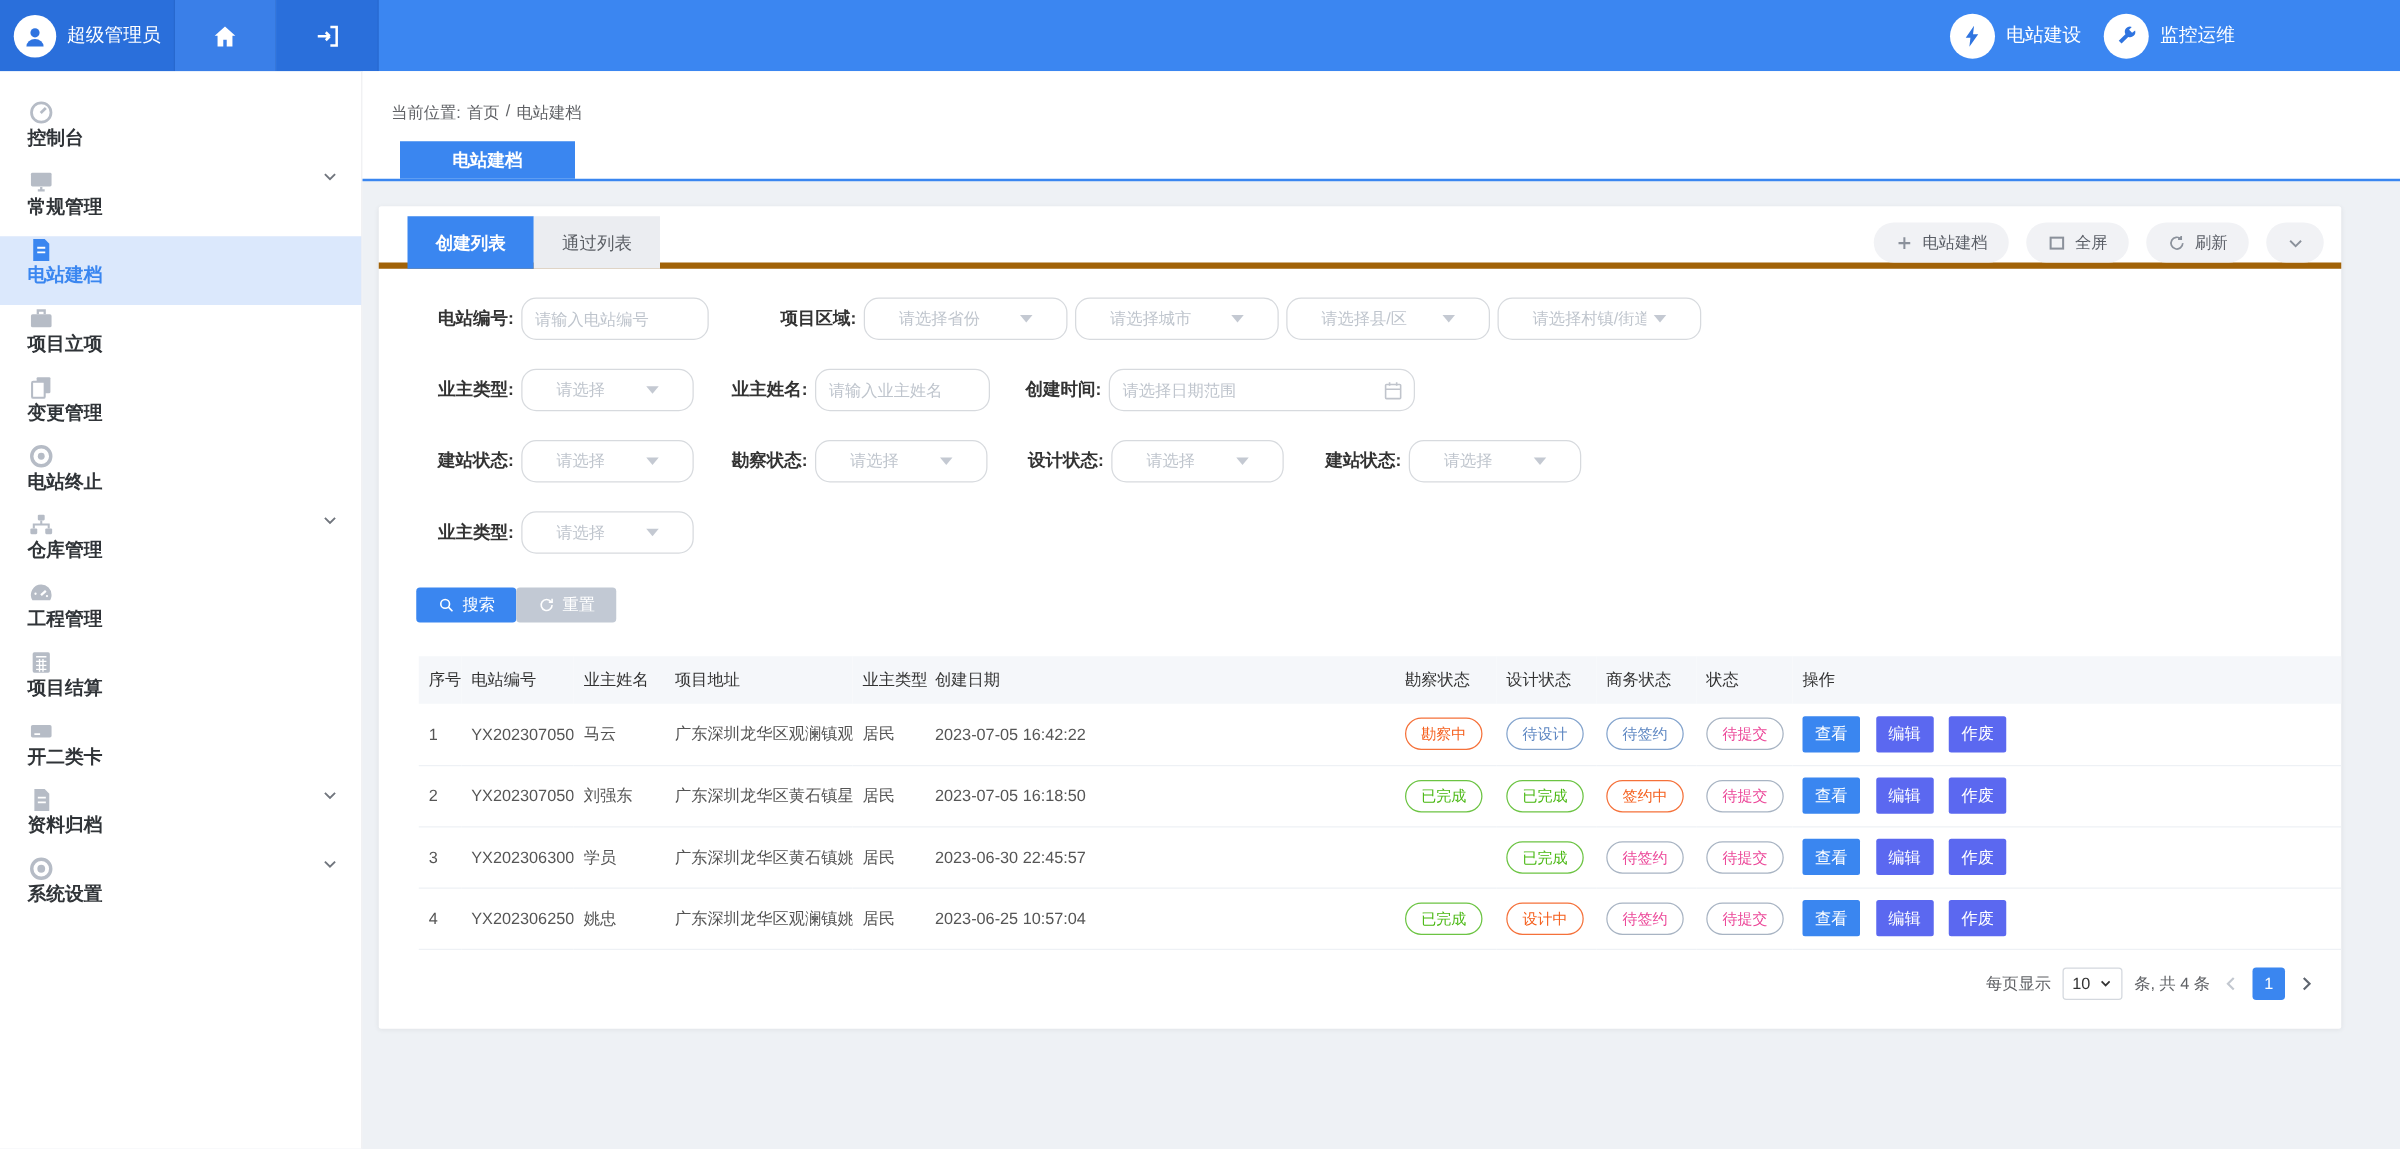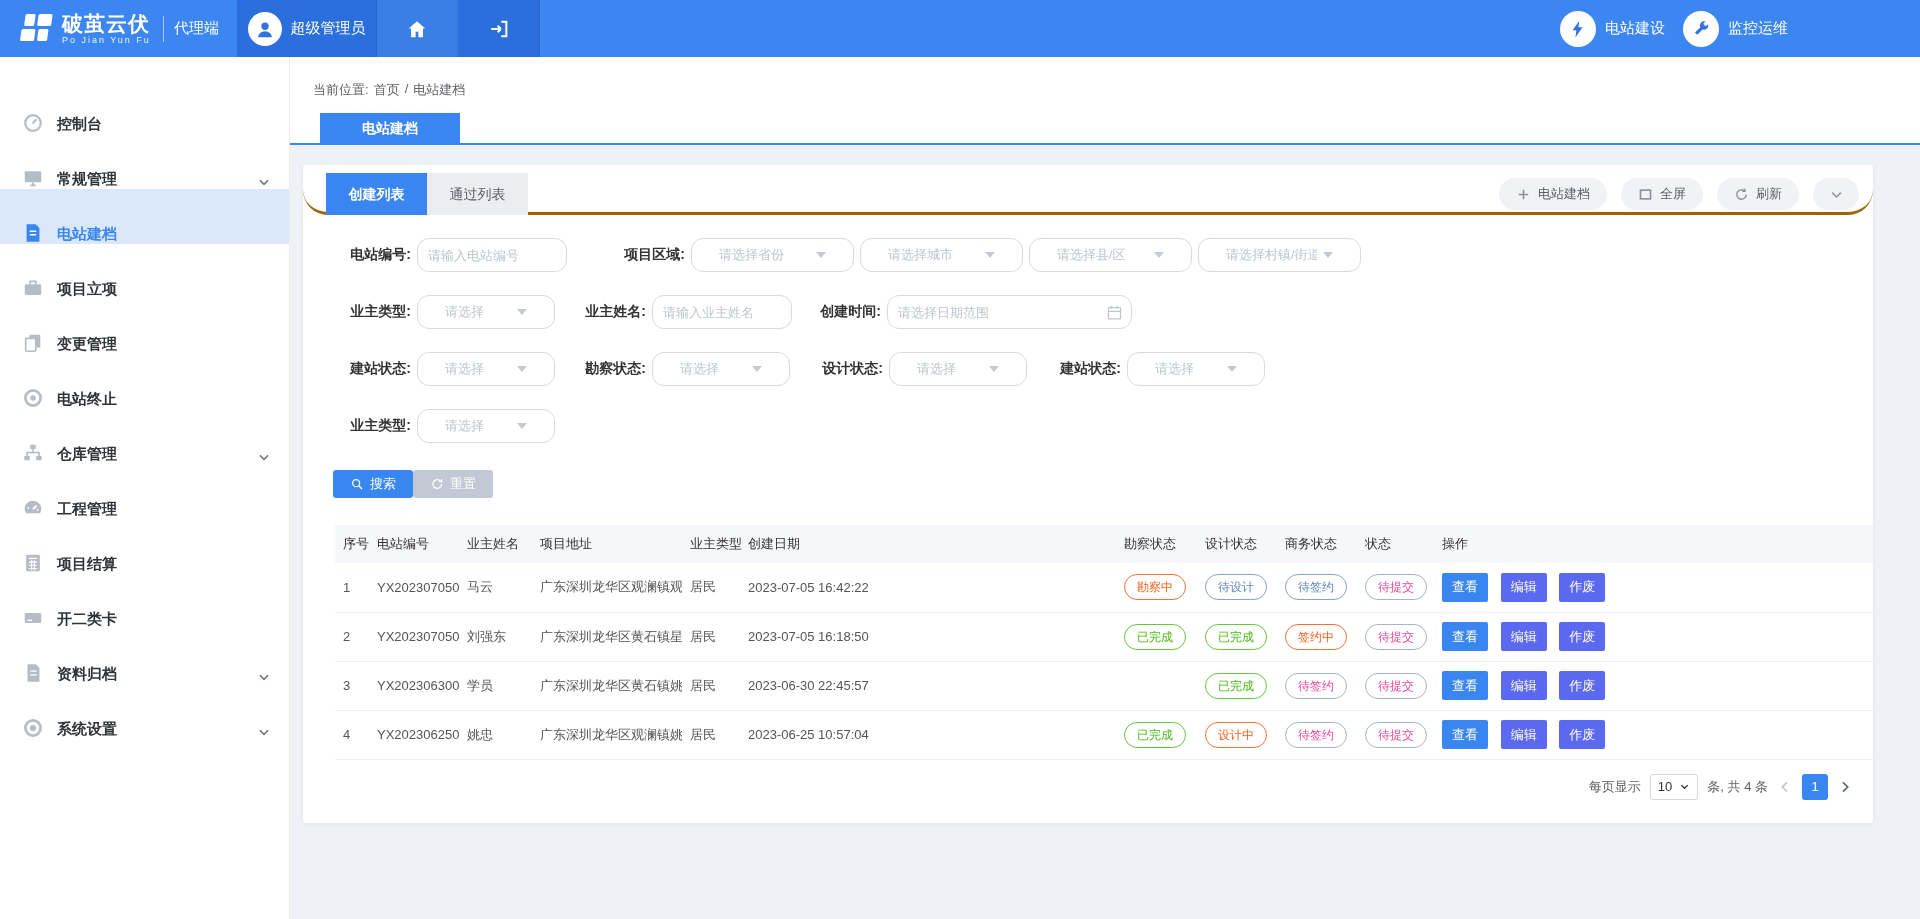--- a/index.html
+++ b/index.html
@@ -23,38 +23,38 @@
   .avatar { width:34px; height:34px; border-radius:50%; background:#fff; display:flex; align-items:center; justify-content:center; flex:none; }
   .uname { font-size:15px; margin-left:9px; white-space:nowrap; }
   .hspace { flex:1; }
   .qlinks { display:flex; align-items:center; gap:18px; margin-right:132px; }
   .qlink { display:flex; align-items:center; gap:9px; cursor:pointer; font-size:15px; white-space:nowrap; }
   .qicon { width:36px; height:36px; border-radius:50%; background:#fff; display:flex; align-items:center; justify-content:center; flex:none; }
 
   
   .sidebar { position:absolute; top:57px; left:0; width:290px; height:862px;
     background:#fff; border-right:1px solid #ededf0; padding-top:22px; }
-  .side-item { height:55px; display:flex; align-items:flex-end; padding-left:22px; position:relative; cursor:pointer; }
+  .side-item { height:55px; display:flex; align-items:flex-start; padding-left:22px; position:relative; cursor:pointer;flex-direction:column; }
   .side-item .sicon { width:22px; height:22px; color:#b6bcc6; margin-right:13px; flex:none; }
   .side-item .slabel { font-size:15px; font-weight:700; color:#303438; white-space:nowrap; }
   .side-item.active { background:#dbe8fc; }
   .side-item.active .sicon, .side-item.active .slabel { color:#3a86f0; }
   .side-chev { position:absolute; right:18px; width:14px; height:14px; color:#70757d; }
 
   
   .main { position:absolute; top:57px; left:290px; width:1630px; height:911px; background:#eef1f5; }
   .topstrip { height:88px; background:#fff; border-bottom:2px solid #3a86f0; position:relative; }
   .breadcrumb { position:absolute; top:24px; left:23px; font-size:13px; color:#606266; display:flex; gap:5px; }
   .breadcrumb a { color:#606266; text-decoration:none; cursor:pointer; }
   .page-tab { position:absolute; bottom:0; left:30px; width:140px; height:30px; background:#3a86f0;
     color:#fff; font-size:14px; font-weight:700; text-align:center; line-height:30px; cursor:pointer; }
 
   .card { position:absolute; top:108px; left:13px; width:1570px; background:#fff;
     border-radius:2px; box-shadow:0 1px 4px rgba(0,0,0,.06); padding-bottom:23px; }
-  .cardhead { height:50px; border-bottom:3px solid #a16207; padding:8px 0 0 23px; display:flex; position:relative;border-radius:25px; }
+  .cardhead { height:50px; border-bottom:5px solid #a16207; padding:8px 0 0 23px; display:flex; position:relative; }
   .ltab { width:101px; height:42px; line-height:42px; text-align:center; font-size:14px;
     background:#ebedf1; color:#5c6066; cursor:pointer; }
   .ltab.active { background:#3a86f0; color:#fff; font-weight:700; }
   .pills { position:absolute; right:14px; top:13px; display:flex; }
   .pill { height:32px; border:none; border-radius:16px; background:#f1f2f5; color:#5a5e66;
     font-size:13px; display:inline-flex; align-items:center; gap:7px; padding:0 17px; margin-left:14px; cursor:pointer;
     font-family:inherit; }
   .pill .picon { width:15px; height:15px; color:#8b919b; display:inline-flex; }
   .pill-sm { width:46px; padding:0; justify-content:center; }
 
@@ -108,36 +108,20 @@
   .pgarrow.next { color:#5f6670; }
   .pgnum { width:26px; height:26px; background:#3a86f0; color:#fff; border-radius:3px; text-align:center;
     line-height:26px; font-size:13px; cursor:pointer; }
 </style>
 </head>
 <body>
 
 <div class="app">
 
   <div class="header">
-    <div class="logo-sec">
-      <svg class="logo-mark" viewBox="0 0 40 34">
-        <g fill="#fff" transform="skewX(-8) translate(4,0)">
-          <rect x="8" y="2" width="10" height="12" rx="1.5"></rect>
-          <rect x="21" y="2" width="14" height="12" rx="1.5"></rect>
-          <rect x="6" y="17" width="14" height="12" rx="1.5"></rect>
-          <rect x="23" y="17" width="10" height="12" rx="1.5"></rect>
-        </g>
-      </svg>
-      <div class="brand-text">
-        <b>破茧云伏</b>
-        <small>Po Jian Yun Fu</small>
-      </div>
-      <span class="vdiv"></span>
-      <span class="portal">代理端</span>
-    </div>
 
     <div class="seg seg-user">
       <span class="avatar">
         <svg width="22" height="22" viewBox="0 0 24 24">
           <circle cx="12" cy="9" r="4" fill="#2f74e0"></circle>
           <path d="M4.5 21a7.5 6.5 0 0 1 15 0z" fill="#2f74e0"></path>
         </svg>
       </span>
       <span class="uname">超级管理员</span>
     </div>

